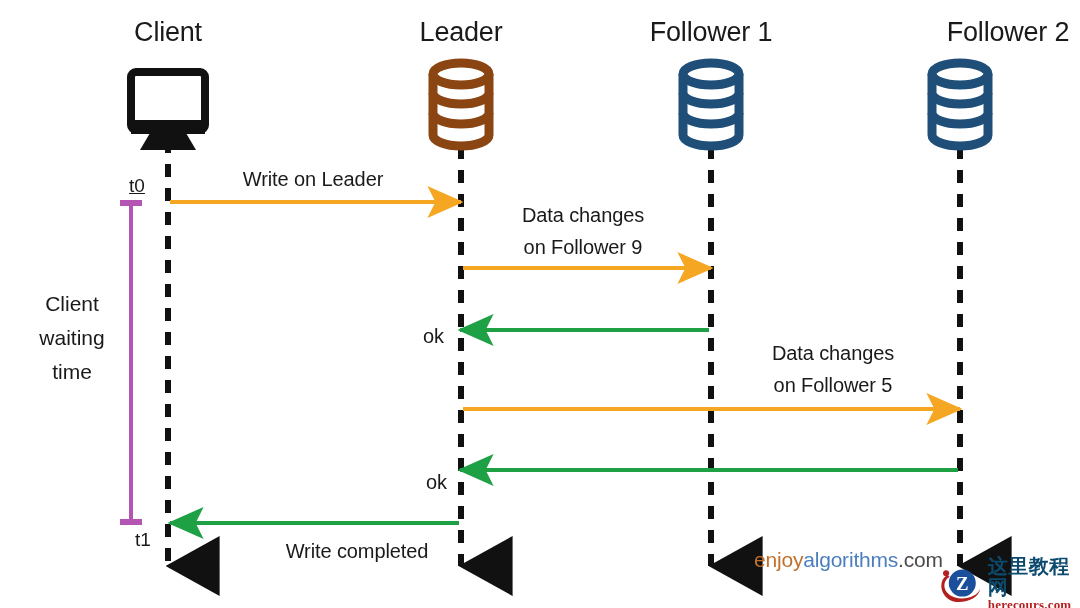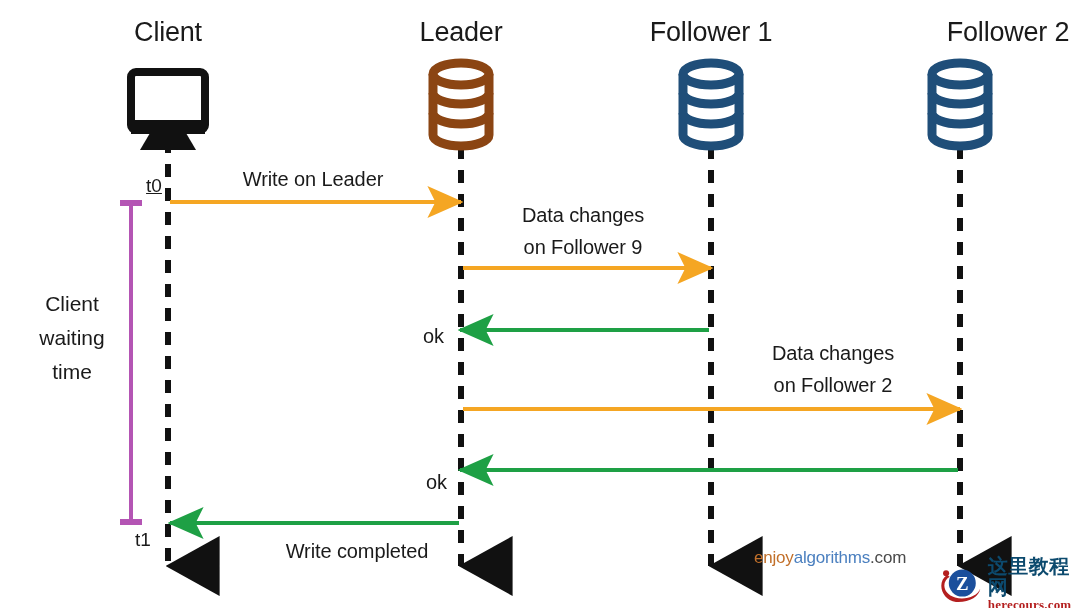--- a/index.html
+++ b/index.html
@@ -55,21 +55,21 @@
     position: absolute;
     font-size: 21px;
     color: #1a1a1a;
     text-align: center;
     line-height: 1.62;
     transform: translateX(-50%);
     white-space: nowrap;
   }
   .watermark {
     position: absolute;
-    font-size: 17px;
+    font-size: 21px;
     white-space: nowrap;
     letter-spacing: -0.2px;
   }
   .wm-a { color: #c2702a; }
   .wm-b { color: #4a7fbf; }
   .wm-c { color: #4a4a4a; }
   .logo-wrap {
     position: absolute;
     display: flex;
     align-items: center;
@@ -171,27 +171,27 @@
   <div class="participant-title" style="left:960px; top:17px;margin-left:48px;">Follower 2</div>
 
   <div class="msg-label center" style="left:313px; top:164px;">Write on Leader</div>
 
   <div class="msg-label center" style="left:583px; top:200px;">Data changes</div>
   <div class="msg-label center" style="left:583px; top:232px;">on Follower 9</div>
 
   <div class="msg-label right" style="left:444px; top:321px;">ok</div>
 
   <div class="msg-label center" style="left:833px; top:338px;">Data changes</div>
-  <div class="msg-label center" style="left:833px; top:370px;">on Follower 2</div>
+  <div class="msg-label center" style="left:833px; top:370px;">on Follower 5</div>
 
   <div class="msg-label right" style="left:447px; top:467px;">ok</div>
 
   <div class="msg-label center" style="left:313px; top:536px;margin-left:44px;">Write completed</div>
 
-  <div class="time-label" style="left:154px; top:175px;text-decoration:underline;">t0</div>
+  <div class="time-label" style="left:137px; top:175px;text-decoration:underline;">t0</div>
   <div class="time-label" style="left:137px; top:529px;margin-left:6px;">t1</div>
 
   <div class="wait-label" style="left:72px; top:287px;">
     <div>Client</div>
     <div>waiting</div>
     <div>time</div>
   </div>
 
   <div class="watermark" style="left:754px; top:548px;">
     <span class="wm-a">enjoy</span><span class="wm-b">algorithms</span><span class="wm-c">.com</span>

